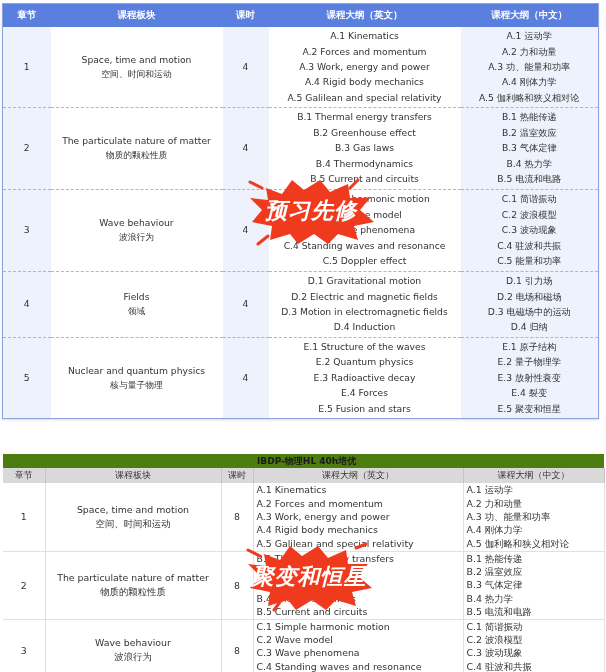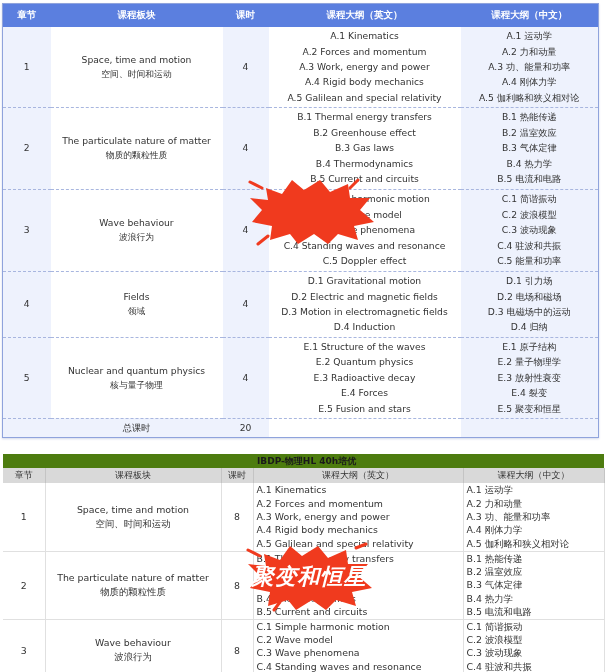--- a/index.html
+++ b/index.html
@@ -199,27 +199,20 @@
       </td>
       <td class="shade lines">
         <div>E.1 原子结构</div>
         <div>E.2 量子物理学</div>
         <div>E.3 放射性衰变</div>
         <div>E.4 裂变</div>
         <div>E.5 聚变和恒星</div>
       </td>
     </tr>
 
-    <tr class="total">
-      <td class="shade"></td>
-      <td class="shade">总课时</td>
-      <td class="shade">20</td>
-      <td></td>
-      <td class="shade"></td>
-    </tr>
   </tbody>
 </table>
 
 <table class="t2">
   <colgroup>
     <col style="width:42px">
       <col style="width:176px">
       <col style="width:32px">
       <col style="width:210px">
       <col style="width:141px">
@@ -306,20 +299,21 @@
   </tbody>
 </table>
 
 <div class="stamp" style="left:246px; top:176px;">
   <svg width="130" height="70" viewBox="0 0 130 70">
     <polygon points="20,12 36,18 46,4 58,14 74,4 84,16 102,8 104,22 124,22 114,34 128,46 108,50 112,64 92,58 82,68 68,58 52,68 44,58 24,64 26,50 6,46 16,34 4,22 22,24" fill="#f03a1e"></polygon>
     <line x1="4" y1="6" x2="16" y2="12" stroke="#f03a1e" stroke-width="3" stroke-linecap="round"></line>
     <line x1="112" y1="4" x2="104" y2="12" stroke="#f03a1e" stroke-width="3" stroke-linecap="round"></line>
     <line x1="12" y1="68" x2="22" y2="60" stroke="#f03a1e" stroke-width="3" stroke-linecap="round"></line>
   </svg>
+  <div class="stamp-text">预习先修</div>
 </div>
 
 <div class="stamp" style="left:244px; top:542px;">
   <svg width="130" height="70" viewBox="0 0 130 70">
     <polygon points="20,12 36,18 46,4 58,14 74,4 84,16 102,8 104,22 124,22 114,34 128,46 108,50 112,64 92,58 82,68 68,58 52,68 44,58 24,64 26,50 6,46 16,34 4,22 22,24" fill="#f03a1e"></polygon>
     <line x1="4" y1="8" x2="16" y2="14" stroke="#f03a1e" stroke-width="3" stroke-linecap="round"></line>
     <line x1="112" y1="6" x2="122" y2="2" stroke="#f03a1e" stroke-width="3" stroke-linecap="round"></line>
     <line x1="30" y1="68" x2="36" y2="60" stroke="#f03a1e" stroke-width="3" stroke-linecap="round"></line>
   </svg>
   <div class="stamp-text">聚变和恒星</div>

